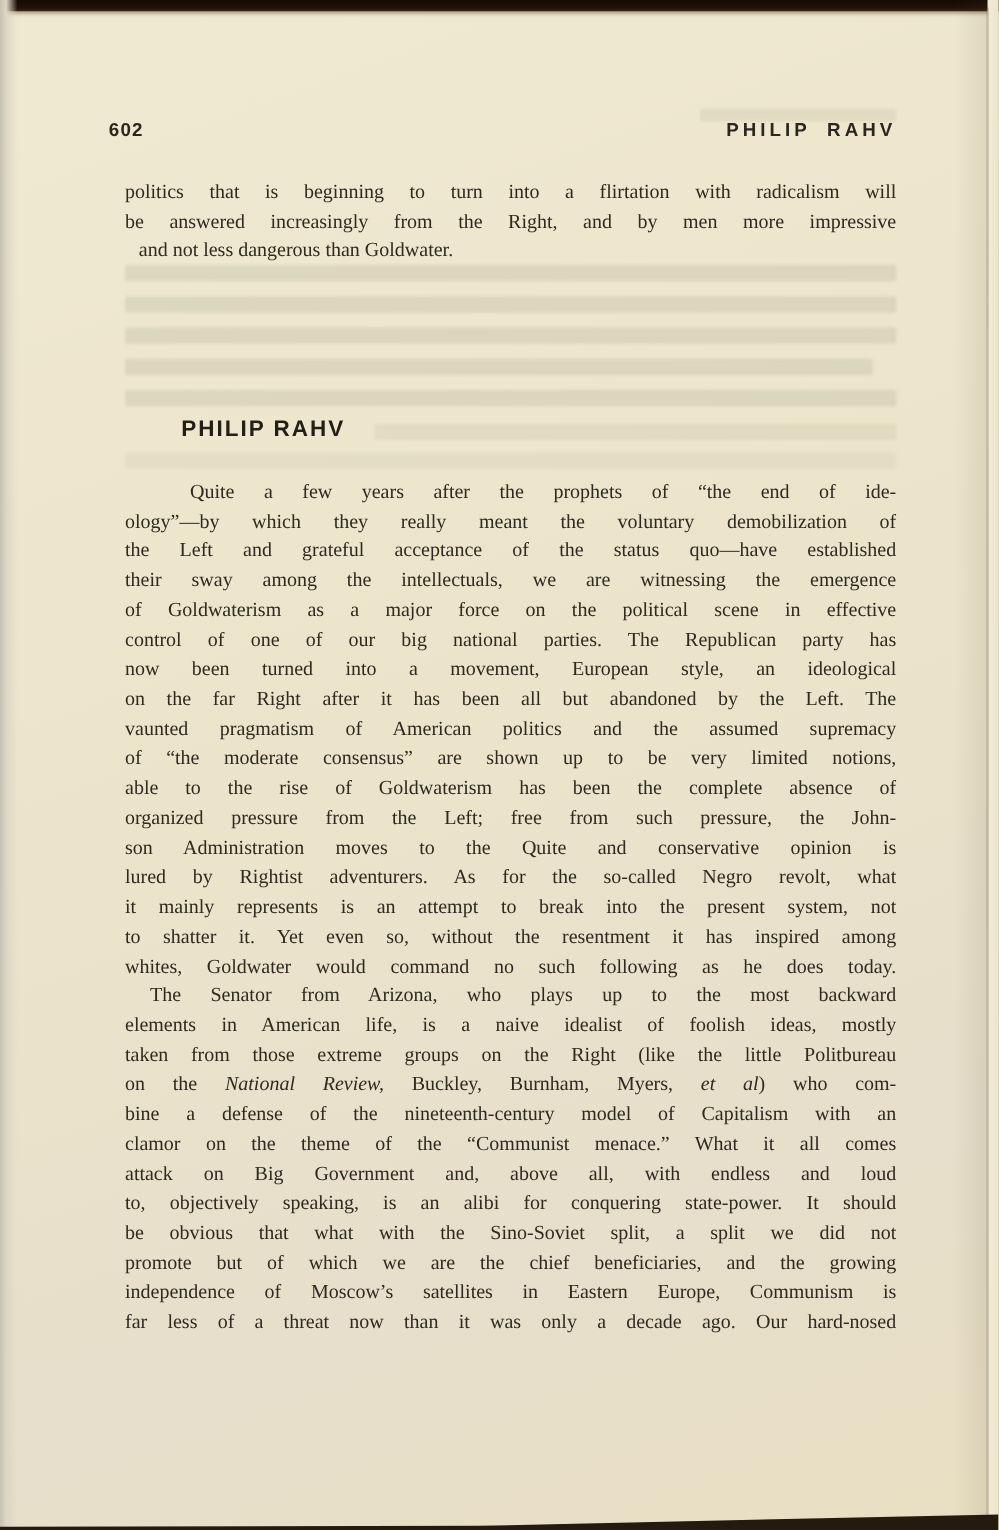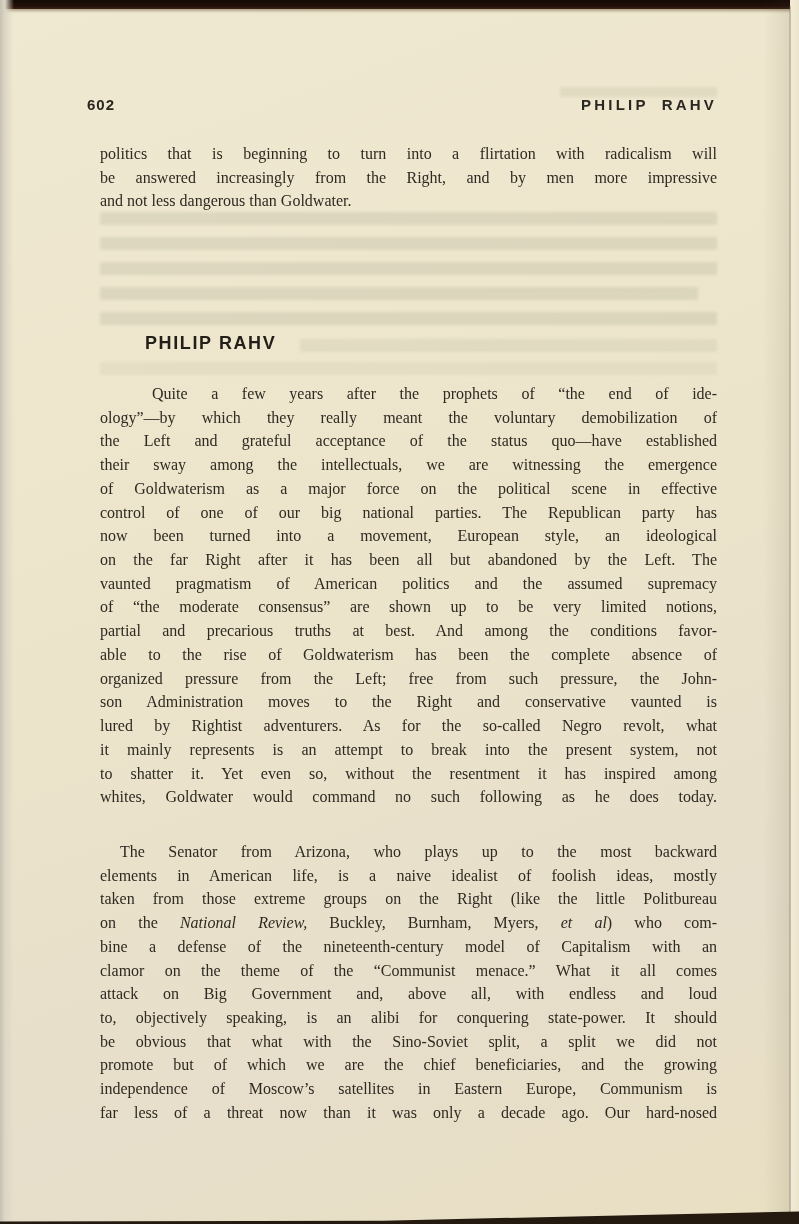--- a/index.html
+++ b/index.html
@@ -67,21 +67,21 @@
     font-family: "Liberation Sans", sans-serif;
     font-weight: bold; font-size: 18px; letter-spacing: 1.6px;
     color: #221e18;
   }
   .line {
     height: 23.72px; line-height: 23.72px;
     font-size: 16px; color: #2e2a22;
     text-align: justify; text-align-last: justify;
     overflow: hidden;
   }
-  .line.rag { text-align-last: left; }
+  .line.rag { text-align-last: left; margin-left: 11px; }
   .it { font-style: italic; }
   
   .ghost {
     position: absolute; height: 13px;
     background: rgba(122,128,104,0.15);
     filter: blur(1.4px);
     border-radius: 2px;
   }
 </style>
 </head>
@@ -123,31 +123,30 @@
         <div class="line" style="text-indent: 52px;"><span>Quite a few years after the prophets of “the end of ide-</span></div>
         <div class="line"><span>ology”—by which they really meant the voluntary demobilization of</span></div>
         <div class="line"><span>the Left and grateful acceptance of the status quo—have established</span></div>
         <div class="line"><span>their sway among the intellectuals, we are witnessing the emergence</span></div>
         <div class="line"><span>of Goldwaterism as a major force on the political scene in effective</span></div>
         <div class="line"><span>control of one of our big national parties. The Republican party has</span></div>
         <div class="line"><span>now been turned into a movement, European style, an ideological</span></div>
         <div class="line"><span>on the far Right after it has been all but abandoned by the Left. The</span></div>
         <div class="line"><span>vaunted pragmatism of American politics and the assumed supremacy</span></div>
         <div class="line"><span>of “the moderate consensus” are shown up to be very limited notions,</span></div>
-        <div class="line"><span>partial and precarious truths at best. And among the conditions favor-</span></div>
         <div class="line"><span>able to the rise of Goldwaterism has been the complete absence of</span></div>
         <div class="line"><span>organized pressure from the Left; free from such pressure, the John-</span></div>
-        <div class="line"><span>son Administration moves to the Right and conservative vaunted is</span></div>
+        <div class="line"><span>son Administration moves to the Quite and conservative opinion is</span></div>
         <div class="line"><span>lured by Rightist adventurers. As for the so-called Negro revolt, what</span></div>
         <div class="line"><span>it mainly represents is an attempt to break into the present system, not</span></div>
         <div class="line"><span>to shatter it. Yet even so, without the resentment it has inspired among</span></div>
         <div class="line"><span>whites, Goldwater would command no such following as he does today.</span></div>
       </div>
       <div>
-        <div class="line" style="text-indent: 20px; margin-top: 31px;"><span>The Senator from Arizona, who plays up to the most backward</span></div>
+        <div class="line" style="text-indent: 20px;"><span>The Senator from Arizona, who plays up to the most backward</span></div>
         <div class="line"><span>elements in American life, is a naive idealist of foolish ideas, mostly</span></div>
         <div class="line"><span>taken from those extreme groups on the Right (like the little Politbureau</span></div>
         <div class="line"><span>on the </span><span class="it">National Review,</span><span> Buckley, Burnham, Myers, </span><span class="it">et al</span><span>) who com-</span></div>
         <div class="line"><span>bine a defense of the nineteenth-century model of Capitalism with an</span></div>
         <div class="line"><span>clamor on the theme of the “Communist menace.” What it all comes</span></div>
         <div class="line"><span>attack on Big Government and, above all, with endless and loud</span></div>
         <div class="line"><span>to, objectively speaking, is an alibi for conquering state-power. It should</span></div>
         <div class="line"><span>be obvious that what with the Sino-Soviet split, a split we did not</span></div>
         <div class="line"><span>promote but of which we are the chief beneficiaries, and the growing</span></div>
         <div class="line"><span>independence of Moscow’s satellites in Eastern Europe, Communism is</span></div>

